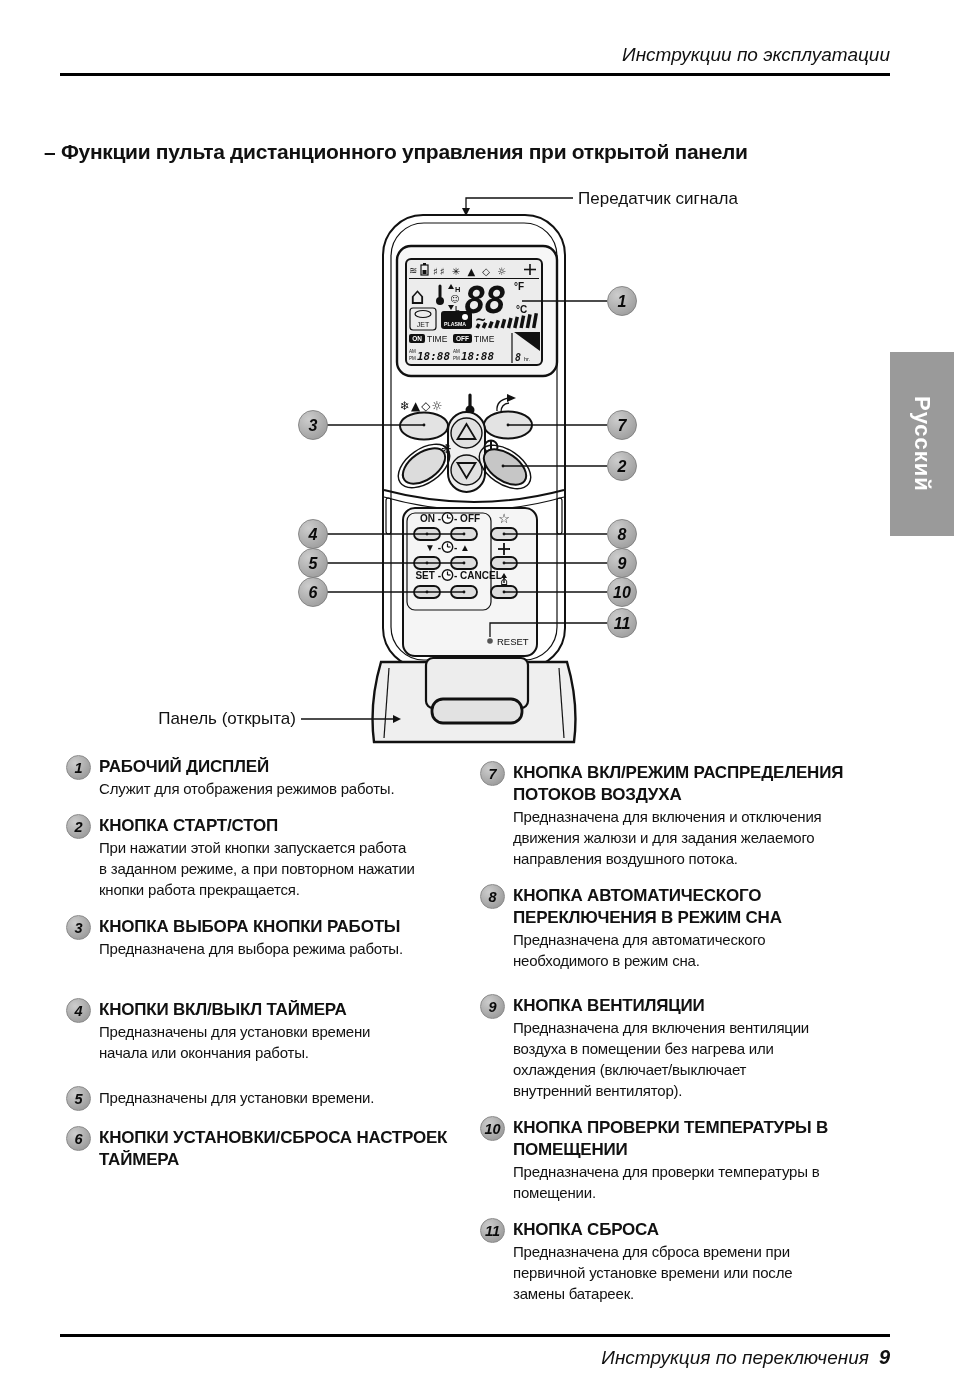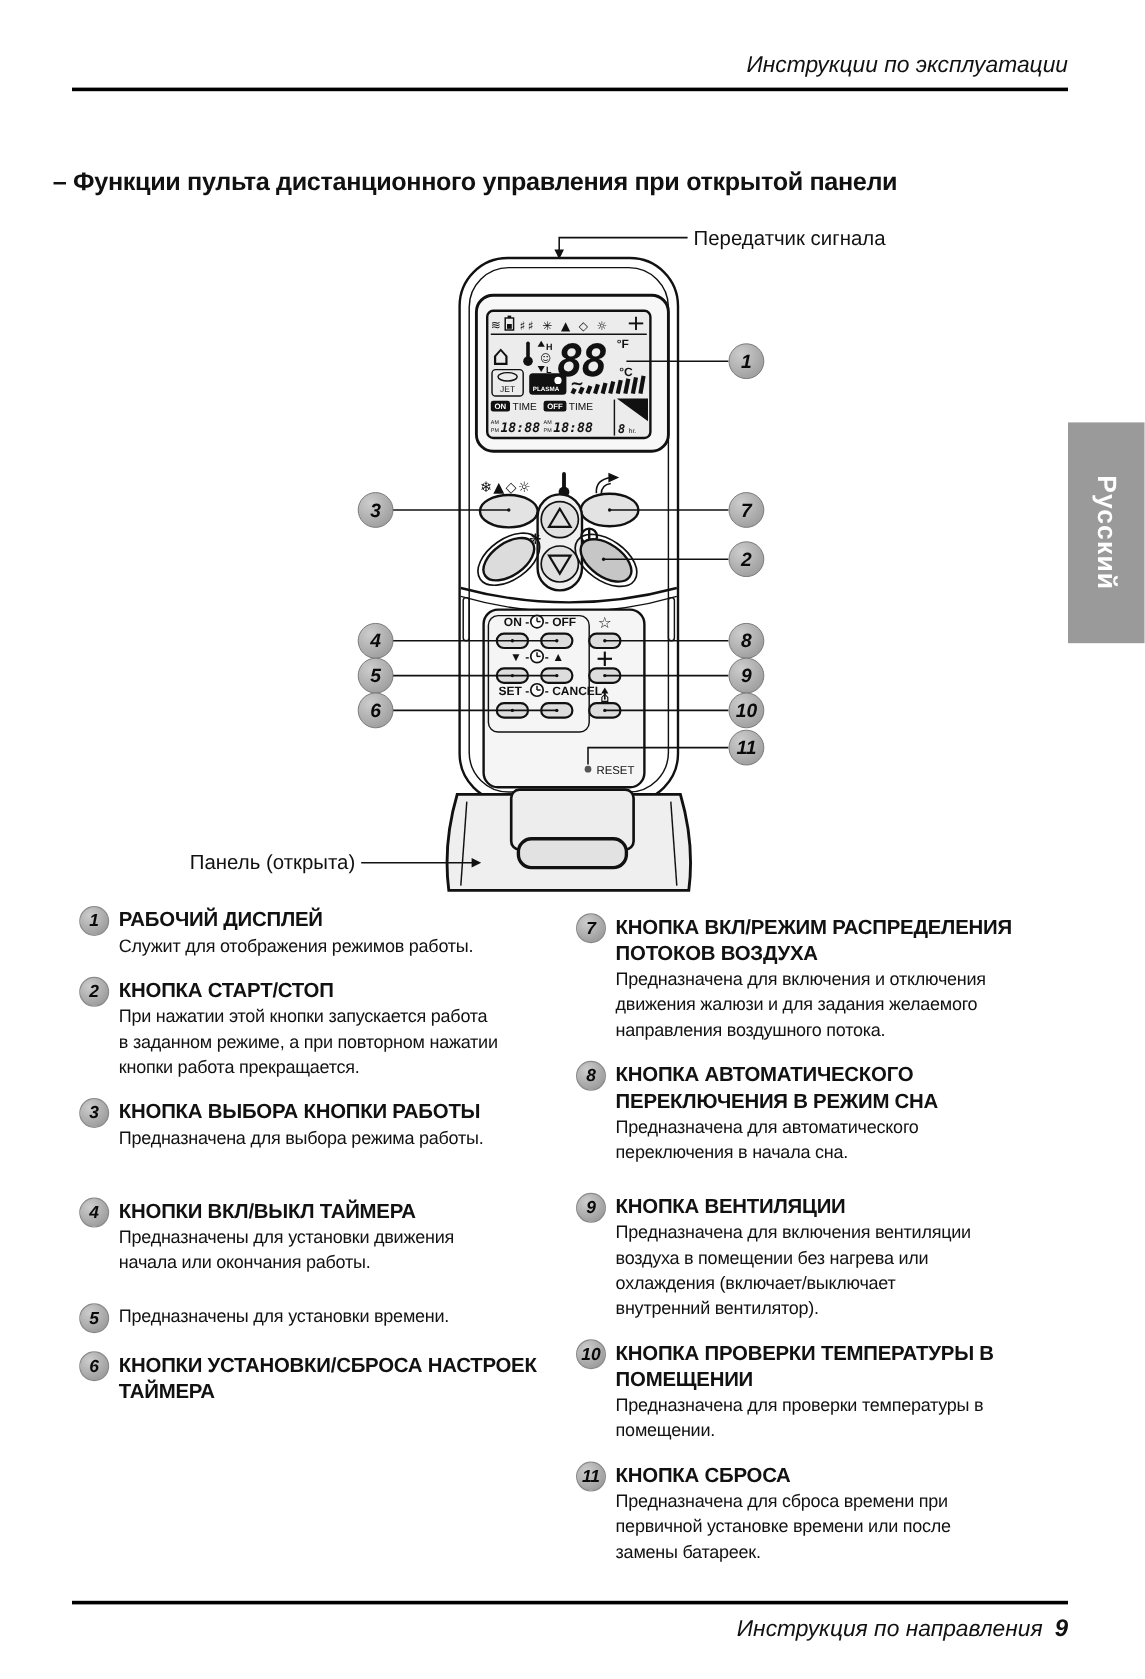--- a/index.html
+++ b/index.html
@@ -359,21 +359,21 @@
           <div class="ihead">КНОПКА ВЫБОРА КНОПКИ РАБОТЫ</div>
       <div class="ibody">Предназначена для выбора режима работы.</div>
         </div>
     </div>
     <div class="item">
       <div class="badge">
           <span>4</span>
         </div>
       <div class="itxt">
           <div class="ihead">КНОПКИ ВКЛ/ВЫКЛ ТАЙМЕРА</div>
-      <div class="ibody">Предназначены для установки движения
+      <div class="ibody">Предназначены для установки времени
 начала или окончания работы.</div>
         </div>
     </div>
     <div class="item">
       <div class="badge">
           <span>5</span>
         </div>
       <div class="itxt">
       <div class="ibody">Предназначены для установки времени.</div>
         </div>
@@ -403,21 +403,21 @@
         </div>
     </div>
     <div class="item">
       <div class="badge">
           <span>8</span>
         </div>
       <div class="itxt">
           <div class="ihead">КНОПКА АВТОМАТИЧЕСКОГО
 ПЕРЕКЛЮЧЕНИЯ В РЕЖИМ СНА</div>
       <div class="ibody">Предназначена для автоматического
-переключения в начала сна.</div>
+необходимого в режим сна.</div>
         </div>
     </div>
     <div class="item">
       <div class="badge">
           <span>9</span>
         </div>
       <div class="itxt">
           <div class="ihead">КНОПКА ВЕНТИЛЯЦИИ</div>
       <div class="ibody">Предназначена для включения вентиляции
 воздуха в помещении без нагрева или
@@ -444,15 +444,15 @@
           <div class="ihead">КНОПКА СБРОСА</div>
       <div class="ibody">Предназначена для сброса времени при
 первичной установке времени или после
 замены батареек.</div>
         </div>
     </div>
   </div>
 
   <div class="rule rule-bot"></div>
   <div class="footer">
-    <span>Инструкция по направления</span><b>9</b>
+    <span>Инструкция по переключения</span><b>9</b>
   </div>
 </div>
 
 </body></html>

